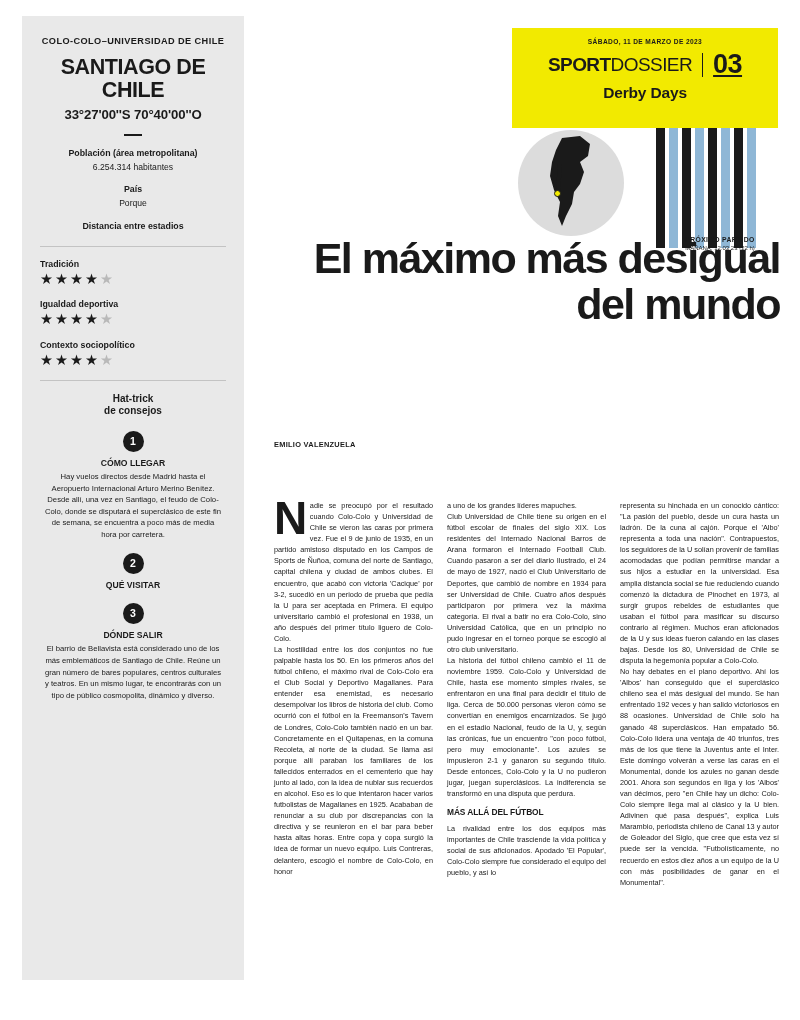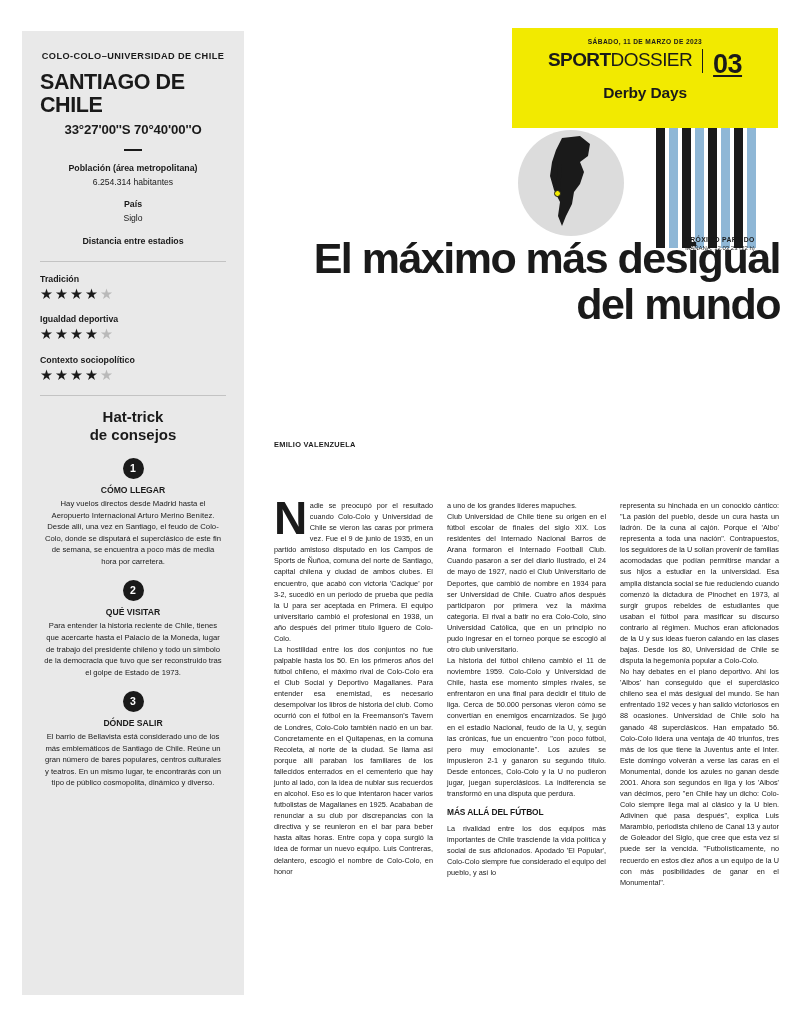--- a/index.html
+++ b/index.html
@@ -7,32 +7,32 @@
     width: 800px; height: 1020px;
     background: #ffffff;
     font-family: "Liberation Sans", sans-serif;
     color: #1a1a1a;
     overflow: hidden;
   }
   .page { position: relative; width: 800px; height: 1020px; }
 
   
   .sidebar {
-    position: absolute; left: 22px; top: 31px;
+    position: absolute; left: 22px; top: 16px;
     width: 222px; height: 964px;
     background: #e9e9e9;
     padding: 16px 18px 0 18px;
   }
   .sb-kicker {
     font-size: 9.2px; font-weight: 700; letter-spacing: .045em;
     text-align: center; margin-top: 4px; margin-bottom: 10px;
   }
   .sb-city {
     font-size: 21.5px; font-weight: 700; letter-spacing: -.02em;
-    text-align: left; line-height: 1.05;
+    text-align: center; line-height: 1.05;
   }
   .sb-coords {
     font-size: 13.2px; font-weight: 700; text-align: center;
     margin-top: 6px; letter-spacing: -.01em;
   }
   .sb-dash {
     width: 18px; height: 2px; background: #1a1a1a;
     margin: 12px auto 12px auto;
   }
   .sb-block { text-align: center; margin-bottom: 11px; }
@@ -43,21 +43,21 @@
     width: 100%; height: 1px; background: #c3c3c3; margin: 13px 0 12px 0;
   }
 
   .stars-row { margin-bottom: 13px; }
   .stars-label { font-size: 8.8px; font-weight: 700; margin-bottom: 3px; }
   .stars { font-size: 14.5px; letter-spacing: 2px; line-height: 1; }
   .star-on { color: #1a1a1a; }
   .star-off { color: #b9b9b9; }
 
   .hat-title {
-    text-align: center; font-size: 15px; font-weight: 700;
+    text-align: center; font-size: 10px; font-weight: 700;
     line-height: 1.2; margin: 6px 0 14px 0;
   }
 
   .tip { text-align: center; margin-bottom: 13px; }
   .tip-num {
     width: 21px; height: 21px; border-radius: 50%;
     background: #1a1a1a; color: #fff;
     font-size: 10.5px; font-weight: 700;
     line-height: 21px; margin: 0 auto 6px auto;
   }
@@ -67,21 +67,21 @@
   
   .masthead {
     position: absolute; left: 512px; top: 28px;
     width: 266px; height: 100px; background: #f2ea00;
     padding: 10px 14px 0 14px;
   }
   .mast-date {
     text-align: center; font-size: 6.6px; font-weight: 700;
     letter-spacing: .06em; margin-bottom: 4px;
   }
-  .mast-row { display: flex; justify-content: center; }
+  .mast-row { display: flex; align-items: center; justify-content: center; }
   .mast-logo { font-size: 19px; letter-spacing: -.03em; }
   .mast-logo b { font-weight: 700; }
   .mast-logo span { font-weight: 400; }
   .mast-sep { width: 1px; height: 24px; background: #1a1a1a; margin: 0 10px; }
   .mast-num { font-size: 27px; font-weight: 700; letter-spacing: -.02em; text-decoration: underline; }
   .mast-sub {
     text-align: center; font-size: 15.5px; font-weight: 700;
     margin-top: 4px; letter-spacing: -.01em;
   }
 
@@ -146,21 +146,21 @@
     <div class="sb-coords">33°27'00''S 70°40'00''O</div>
     <div class="sb-dash"></div>
 
     <div id="facts">
         <div class="sb-block">
           <div class="sb-label">Población (área metropolitana)</div>
           <div class="sb-value">6.254.314 habitantes</div>
         </div>
         <div class="sb-block">
           <div class="sb-label">País</div>
-          <div class="sb-value">Siglo</div>
+          <div class="sb-value">Porque</div>
         </div>
         <div class="sb-block">
           <div class="sb-label">Distancia entre estadios</div>
         </div>
       </div>
 
     <div class="sb-rule"></div>
 
     <div id="ratings">
         <div class="stars-row">
@@ -183,21 +183,20 @@
 
     <div id="tips">
         <div class="tip">
           <div class="tip-num">1</div>
           <div class="tip-head">CÓMO LLEGAR</div>
           <div class="tip-body">Hay vuelos directos desde Madrid hasta el Aeropuerto Internacional Arturo Merino Benítez. Desde allí, una vez en Santiago, el feudo de Colo-Colo, donde se disputará el superclásico de este fin de semana, se encuentra a poco más de media hora por carretera.</div>
         </div>
         <div class="tip">
           <div class="tip-num">2</div>
           <div class="tip-head">QUÉ VISITAR</div>
-          <div class="tip-body">Para entender la historia reciente de Chile, tienes que acercarte hasta el Palacio de la Moneda, lugar de trabajo del presidente chileno y todo un símbolo de la democracia que tuvo que ser reconstruido tras el golpe de Estado de 1973.</div>
         </div>
         <div class="tip">
           <div class="tip-num">3</div>
           <div class="tip-head">DÓNDE SALIR</div>
           <div class="tip-body">El barrio de Bellavista está considerado uno de los más emblemáticos de Santiago de Chile. Reúne un gran número de bares populares, centros culturales y teatros. En un mismo lugar, te encontrarás con un tipo de público cosmopolita, dinámico y diverso.</div>
         </div>
       </div>
   </aside>
 
   <header class="masthead">

